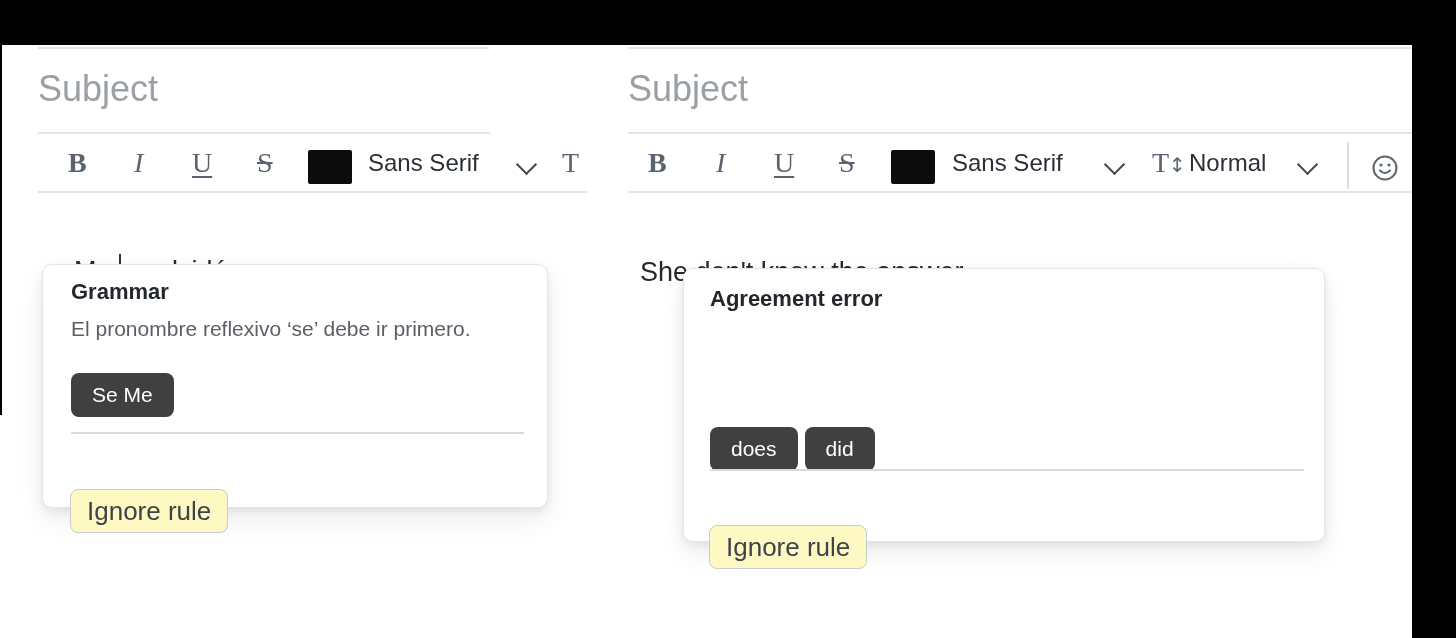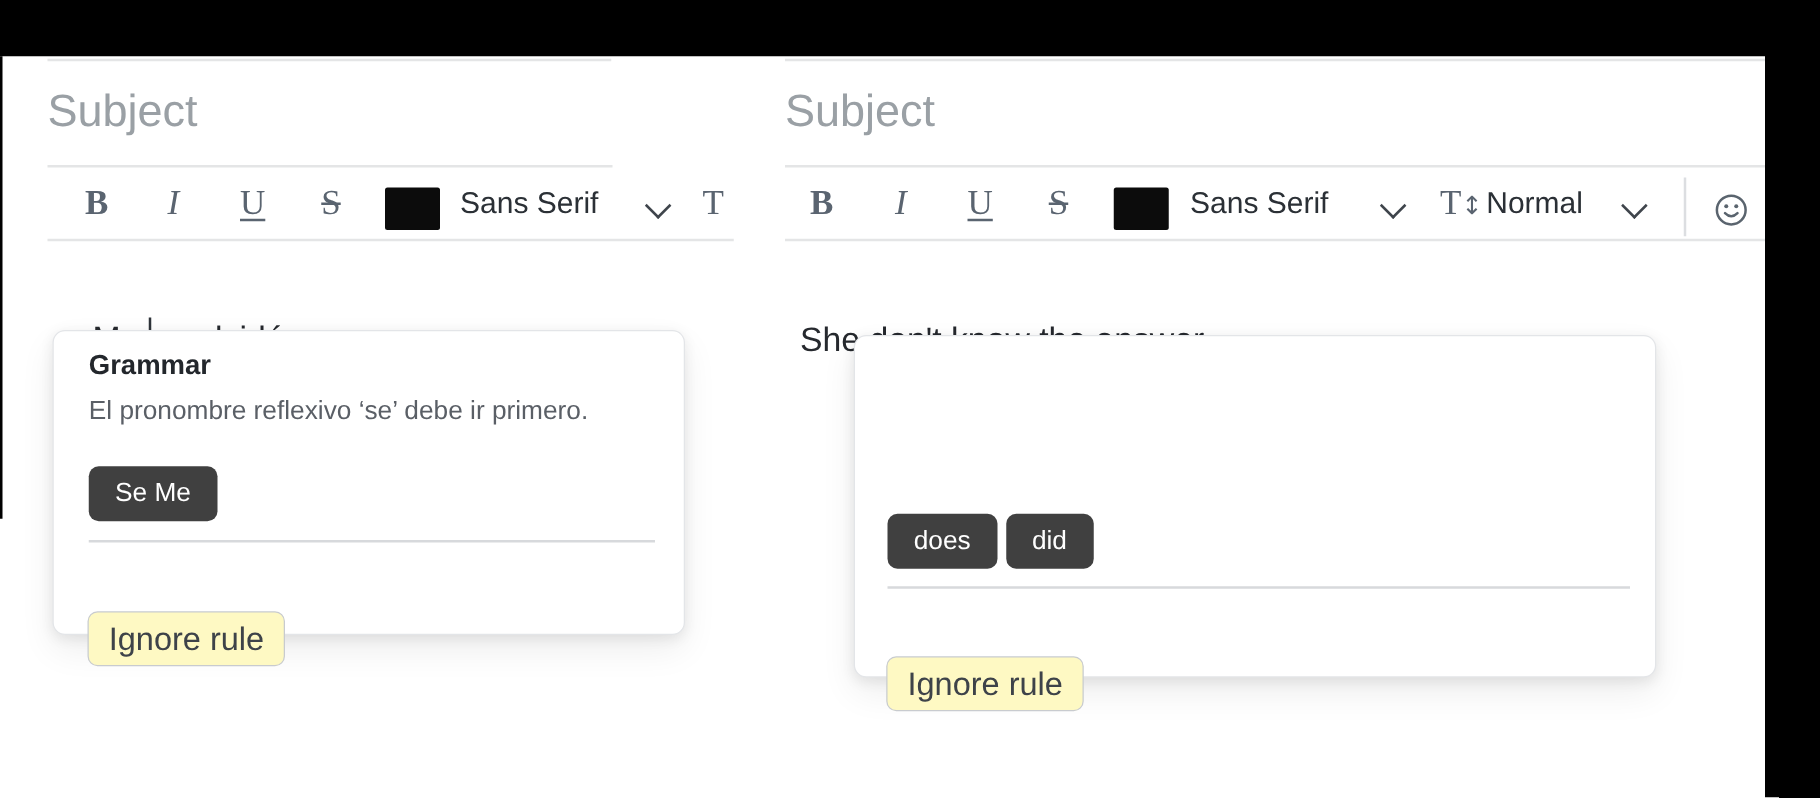--- a/index.html
+++ b/index.html
@@ -106,19 +106,20 @@
     <path d="M9 16.5 Q14 21.5 19 16.5" fill="none" stroke="#5a646e" stroke-width="2" stroke-linecap="round"></path>
   </svg>
 </span>
 <div class="hline" style="left:628px;top:191px;width:784px;"></div>
 
 <div class="editorline" style="left:625px;top:221px;">
   <span>She </span><span class="squiggle">don</span><span>'t know the answer.</span>
 </div>
 
 <div class="card" style="left:683px;top:268px;width:640px;height:272px;">
-  <div class="sugg-row" style="left:26px;top:142px;border-radius:12px;">
+  <div class="card-title" style="left:26px;top:17px;">Agreement error</div>
+  <div class="sugg-row" style="left:26px;top:158px;border-radius:12px;">
     <button class="sugg-btn">does</button>
     <button class="sugg-btn">did</button>
   </div>
   <div class="card-divider" style="left:26px;top:200px;width:594px;"></div>
   <button class="ignore-btn" style="left:25px;top:212px;">Ignore rule</button>
 </div>
 
 </body></html>

